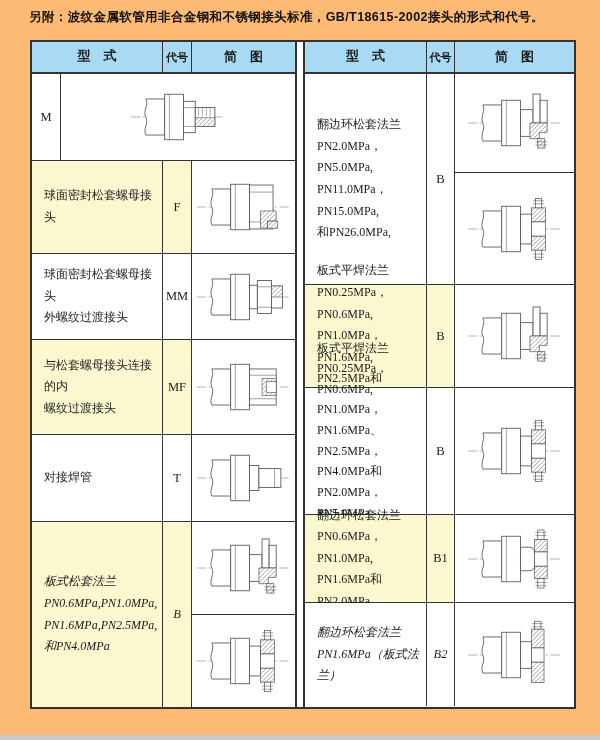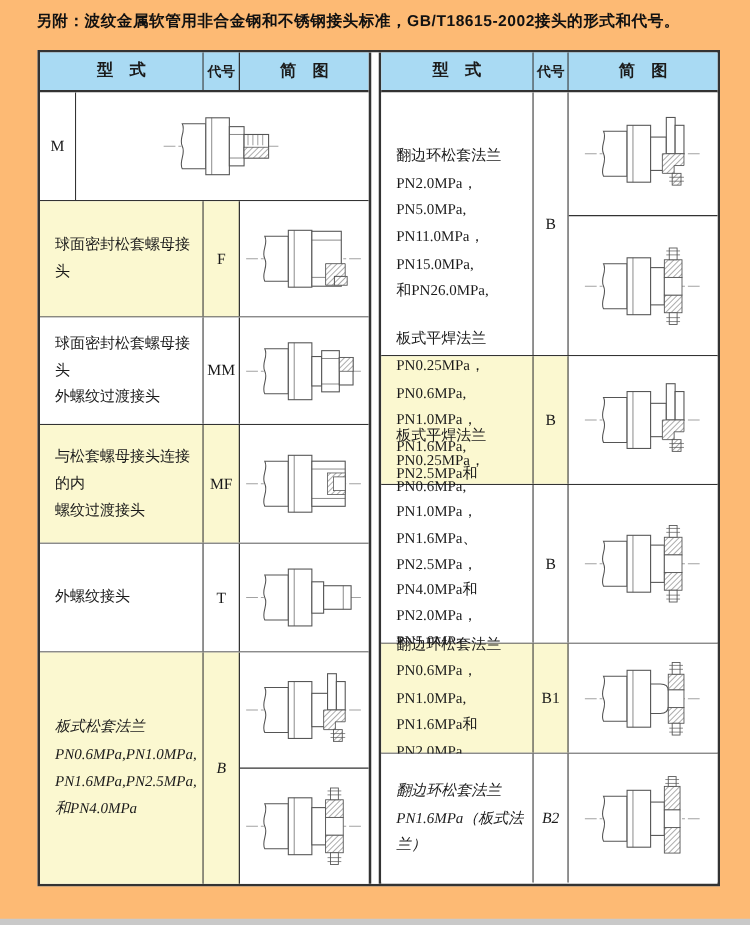--- a/index.html
+++ b/index.html
@@ -206,21 +206,21 @@
 螺纹过渡接头</div>
         <div class="cell code hl">MF</div>
         <div class="cell dia">
           <svg class="dg" viewBox="0 0 130 90">
               <use href="#sym-mf"></use>
             </svg>
         </div>
       </div>
 
       <div class="row" style="height:86px">
-        <div class="cell type">外螺纹接头</div>
+        <div class="cell type">对接焊管</div>
         <div class="cell code">T</div>
         <div class="cell dia">
           <svg class="dg" viewBox="0 0 130 90">
               <use href="#sym-t"></use>
             </svg>
         </div>
       </div>
 
       <div class="row last" style="height:185px">
         <div class="cell type hl">板式松套法兰

